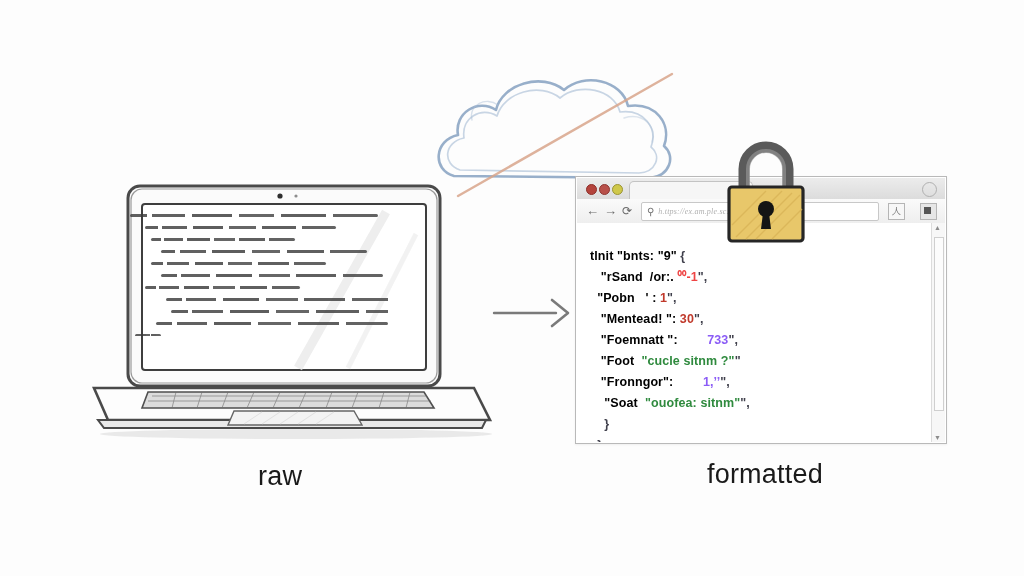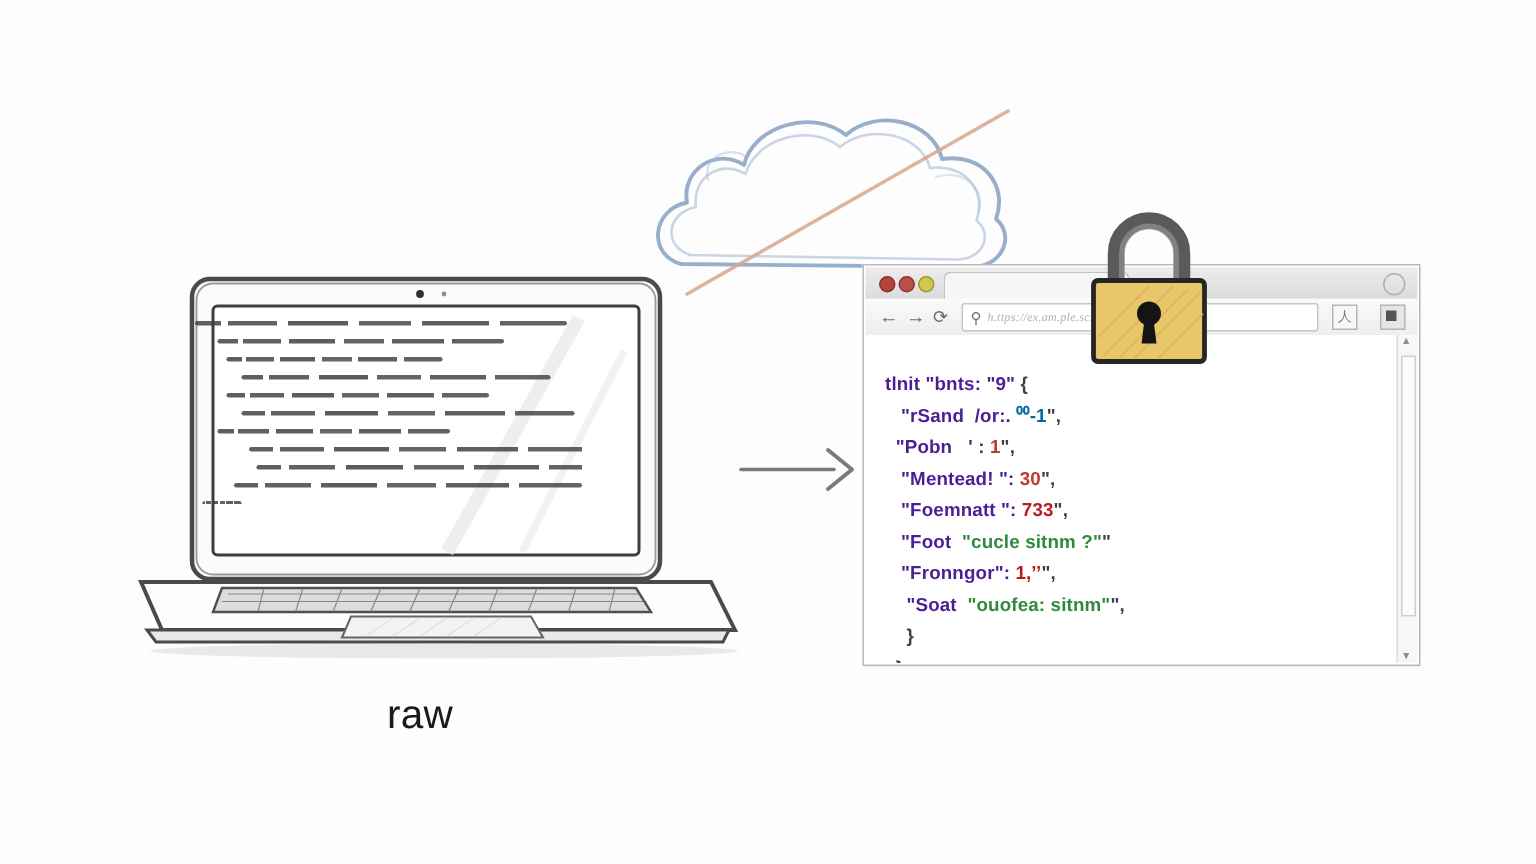--- a/index.html
+++ b/index.html
@@ -144,26 +144,26 @@
   #json-code{
     position:absolute;left:13px;top:10px;right:20px;
     font-family:"Liberation Sans", sans-serif;
     font-size:12.5px;
     line-height:21px;
     color:#3c3c46;
     font-weight:700;
     letter-spacing:.1px;
   }
   .ln{white-space:pre;}
-  .tok-key{color:#4c1d95;}
+  .tok-key{color:#000000;}
   .tok-punct{color:#3f3f4b;}
   .tok-str{color:#2f8a3e;}
   .tok-num-red{color:#c0392b;}
-  .tok-num-amber{color:#b91c1c;}
-  .tok-num-orange{color:#0369a1;}
+  .tok-num-amber{color:#8b5cf6;margin-left:26px;}
+  .tok-num-orange{color:#ef4444;}
 
   
   #padlock{left:716px;top:137px;width:100px;height:110px;}
 </style>
 </head>
 <body>
 
 <div id="stage">
 
   <div class="abs" id="cloud">
@@ -304,14 +304,15 @@
         <path d="M40 102 L84 58"></path>
           <path d="M16 88 L50 54"></path>
         <path d="M56 102 L86 72"></path>
       </g>
       <circle cx="50" cy="72" r="8" style="fill:#141414"></circle>
       <path d="M47 76 L53 76 L55 92 L45 92 Z" style="fill:#141414"></path>
     </svg>
   </div>
 
   <div class="caption" id="caption-raw">raw</div>
+  <div class="caption" id="caption-formatted">formatted</div>
 
 </div>
 
 </body></html>

